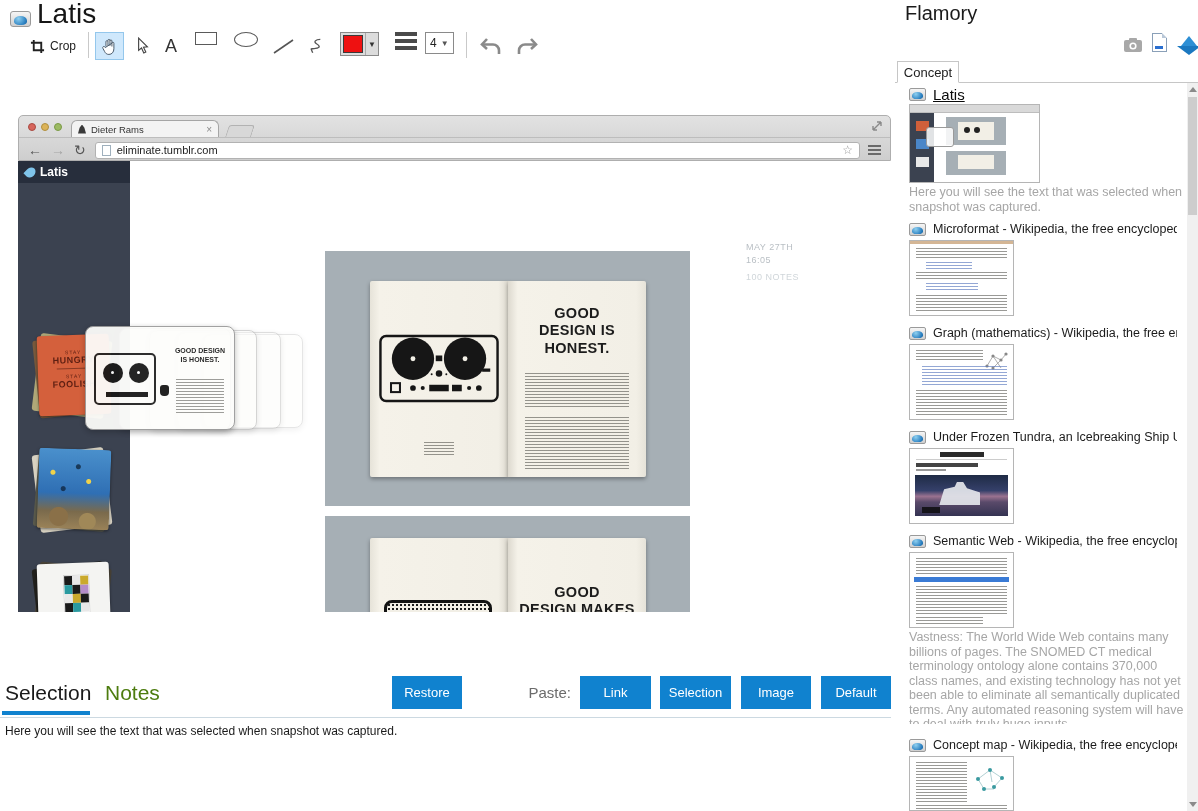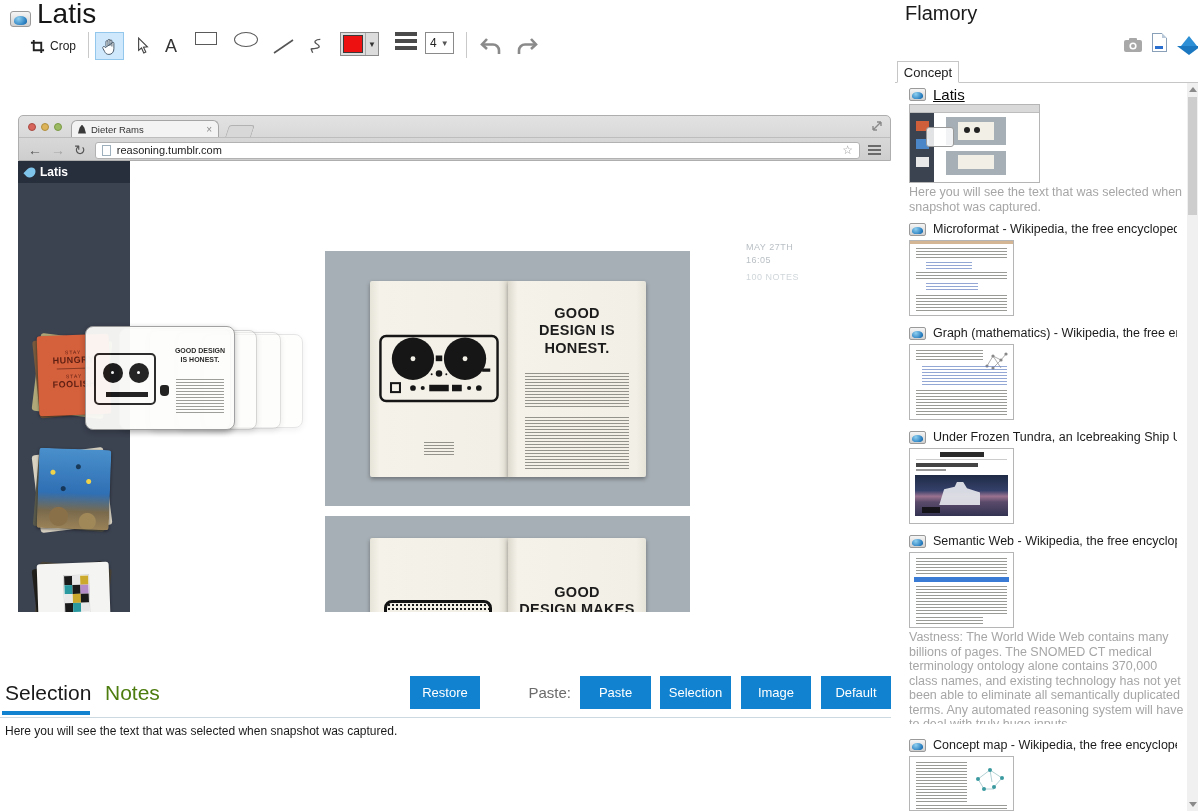--- a/index.html
+++ b/index.html
@@ -297,21 +297,21 @@
       <div class="tab-stub"></div>
       <svg class="win-resize" viewBox="0 0 12 12">
         <path d="M2 10L10 2M10 2h-4M10 2v4M2 10h4M2 10V6" stroke="#8a8a8a" stroke-width="1.4" fill="none"></path>
         </svg>
       <div class="navbar">
         <span class="nav-ic">←</span>
         <span class="nav-ic dim">→</span>
         <span class="nav-ic">↻</span>
         <div class="urlbar">
           <span class="page-ic"></span>
-          <span class="url-text">reasoning.tumblr.com</span>
+          <span class="url-text">eliminate.tumblr.com</span>
           <span class="star-ic">☆</span>
         </div>
         <span class="menu-ic">
             <i></i>
             <i></i>
             <i></i>
           </span>
       </div>
     </div>
 
@@ -443,23 +443,23 @@
           <div class="g-title">GOOD DESIGN IS HONEST.</div>
           <div class="g-lines tl"></div>
         </div>
       </div>
     </div>
   </div>
 
   <div class="btab-sel">Selection</div>
   <div class="btab-underline" style="background:#1082cf"></div>
   <div class="btab-notes">Notes</div>
-  <button class="blue-btn" style="left:410px;width:70px;background:#1082cf">Restore</button>
+  <button class="blue-btn" style="left:392px;width:70px;background:#1082cf">Restore</button>
   <div class="paste-label">Paste:</div>
-  <button class="blue-btn" style="left:580px;width:71px;background:#1082cf">Paste</button>
+  <button class="blue-btn" style="left:580px;width:71px;background:#1082cf">Link</button>
   <button class="blue-btn" style="left:660px;width:71px;background:#1082cf">Selection</button>
   <button class="blue-btn" style="left:741px;width:70px;background:#1082cf">Image</button>
   <button class="blue-btn" style="left:821px;width:70px;background:#1082cf">Default</button>
   <div class="bottom-divider"></div>
   <div class="sel-text">Here you will see the text that was selected when snapshot was captured.</div>
 
   <div class="panel">
     <div class="panel-title">Flamory</div>
     <svg class="cam-icon" width="18" height="14" viewBox="0 0 18 14">
       <rect x="0" y="2" width="18" height="12" rx="2" fill="#a8a8a8"></rect>

